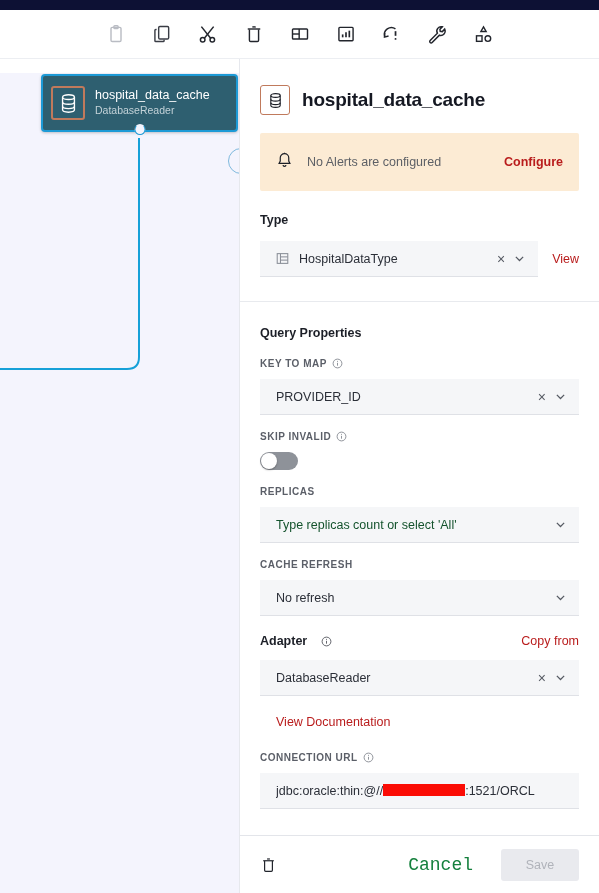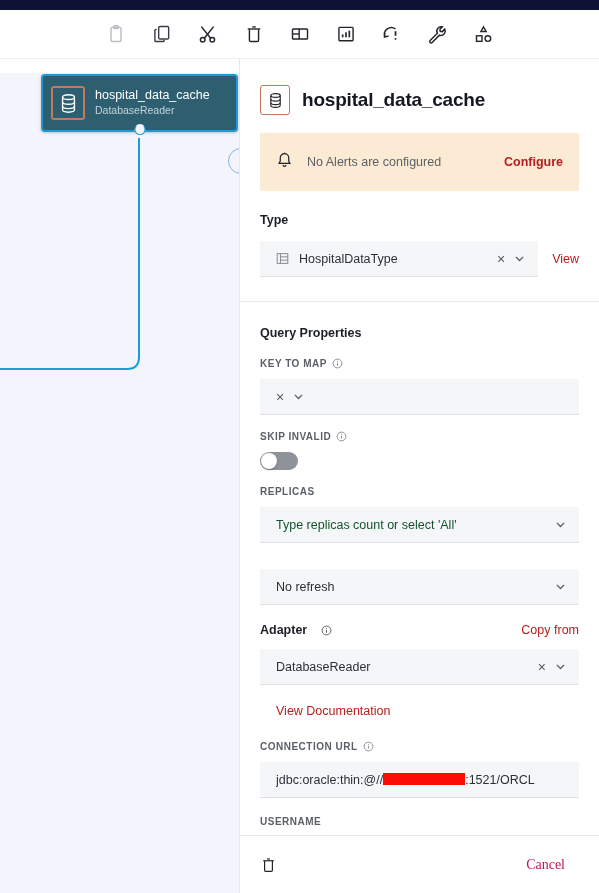--- a/index.html
+++ b/index.html
@@ -195,22 +195,22 @@
   }
 
   
   .panel-footer {
     position: absolute; left: 0; bottom: 0; width: 100%; height: 58px;
     background: #ffffff; border-top: 1px solid #e3e5ea;
     display: flex; align-items: center; padding: 0 20px;
   }
   .foot-spacer { flex: 1 1 auto; }
   .btn-cancel {
-    font-size: 14px; color: #be185d; background: none; border: none;
-    cursor: pointer; padding: 8px 14px; font-family: Liberation Serif, serif;
+    font-size: 18px; color: #15803d; background: none; border: none;
+    cursor: pointer; padding: 8px 14px; font-family: Liberation Mono, monospace;
   }
   .btn-save {
     font-size: 12.5px; color: #b0b3ba; background: #e9eaee;
     border: none; border-radius: 3px; cursor: default;
     padding: 9px 0; width: 78px; margin-left: 14px;
     font-family: inherit;
   }
   .icon-btn { background: none; border: none; cursor: pointer; padding: 0;
               display: flex; align-items: center; } .sp10 { height: 10px; } .sp12 { height: 12px; }
   .sp14 { height: 14px; } .sp16 { height: 16px; } .sp18 { height: 18px; }
@@ -393,20 +393,21 @@
           <span style="display:flex">
             <svg width="11" height="11" viewBox="0 0 16 16" fill="none" stroke="#7a7e87" stroke-width="1.2">
               <circle cx="8" cy="8" r="6.4"></circle>
                   <path d="M8 7v4.2"></path>
                   <circle cx="8" cy="4.8" r=".75" fill="#7a7e87" stroke="none"></circle>
             </svg>
           </span>
         </div>
         <div class="sp10"></div>
         <div class="input-box">
+          <span class="input-val">PROVIDER_ID</span>
           <span class="ctrl">
             <span class="x-ico">×</span>
             <span style="display:flex">
               <svg width="13" height="13" viewBox="0 0 16 16" fill="none" stroke="#565a63" stroke-width="1.5">
                 <path d="M3.5 6 8 10.5 12.5 6"></path>
               </svg>
             </span>
           </span>
         </div>
 
@@ -436,20 +437,23 @@
           <span class="ctrl">
             <span style="display:flex">
               <svg width="13" height="13" viewBox="0 0 16 16" fill="none" stroke="#565a63" stroke-width="1.5">
                 <path d="M3.5 6 8 10.5 12.5 6"></path>
               </svg>
             </span>
           </span>
         </div>
 
         <div class="sp16"></div>
+        <div class="field-label">
+          <span>CACHE REFRESH</span>
+        </div>
         <div class="sp10"></div>
         <div class="input-box">
           <span class="input-val">No refresh</span>
           <span class="ctrl">
             <span style="display:flex">
               <svg width="13" height="13" viewBox="0 0 16 16" fill="none" stroke="#565a63" stroke-width="1.5">
                 <path d="M3.5 6 8 10.5 12.5 6"></path>
               </svg>
             </span>
           </span>
@@ -497,34 +501,32 @@
                   <circle cx="8" cy="4.8" r=".75" fill="#7a7e87" stroke="none"></circle>
             </svg>
           </span>
         </div>
         <div class="sp10"></div>
         <div class="input-box">
           <span class="input-val"><span>jdbc:oracle:thin:@//</span><span class="redact"></span><span>:1521/ORCL</span></span>
         </div>
 
         <div class="sp18"></div>
-        <div class="field-label">
-          <span>USERNAME</span>
-        </div>
 
       </div>
     </div>
     </div>
 
     <div class="panel-footer">
       <button class="icon-btn" title="Delete">
         <svg width="17" height="18" viewBox="0 0 24 24" fill="none" stroke="#22252c" stroke-width="1.7">
           <path d="M4.5 6h15"></path>
             <path d="M10 3.5h4"></path>
           <path d="M6.5 6.5v13a1.5 1.5 0 0 0 1.5 1.5h8a1.5 1.5 0 0 0 1.5-1.5v-13"></path>
         </svg>
       </button>
       <span class="foot-spacer"></span>
       <button class="btn-cancel">Cancel</button>
+      <button class="btn-save" disabled="">Save</button>
     </div>
 
   </div>
 </div>
 
 </body></html>

